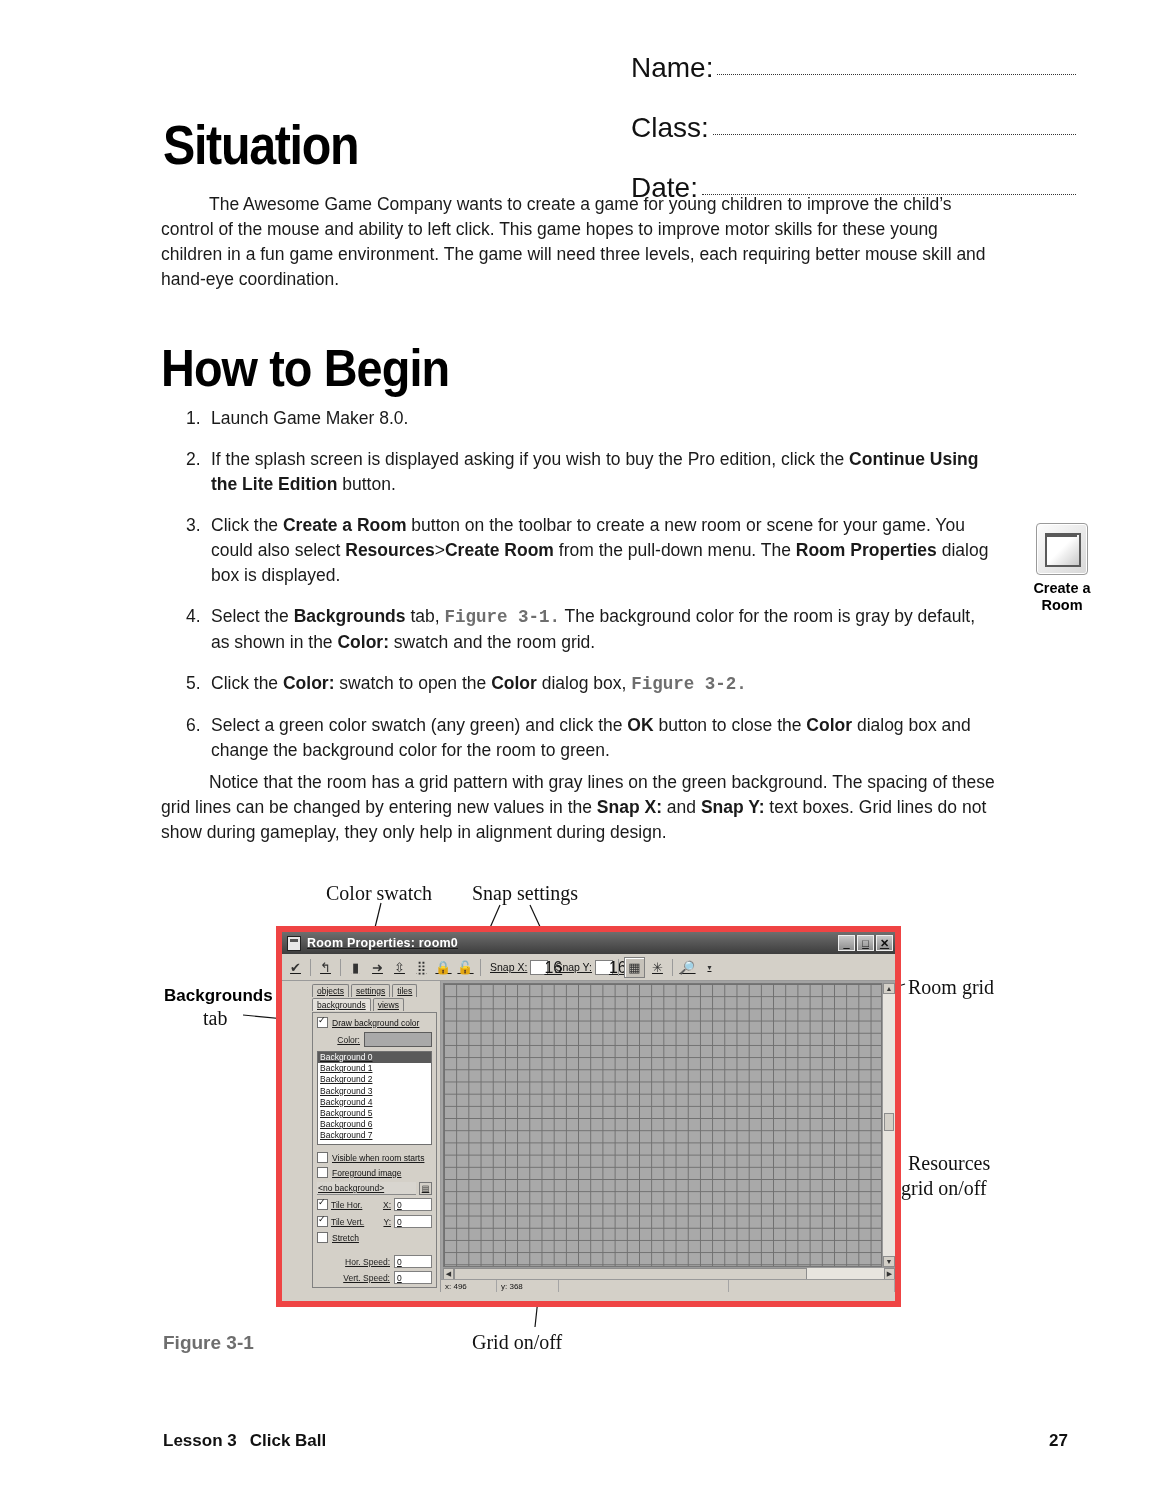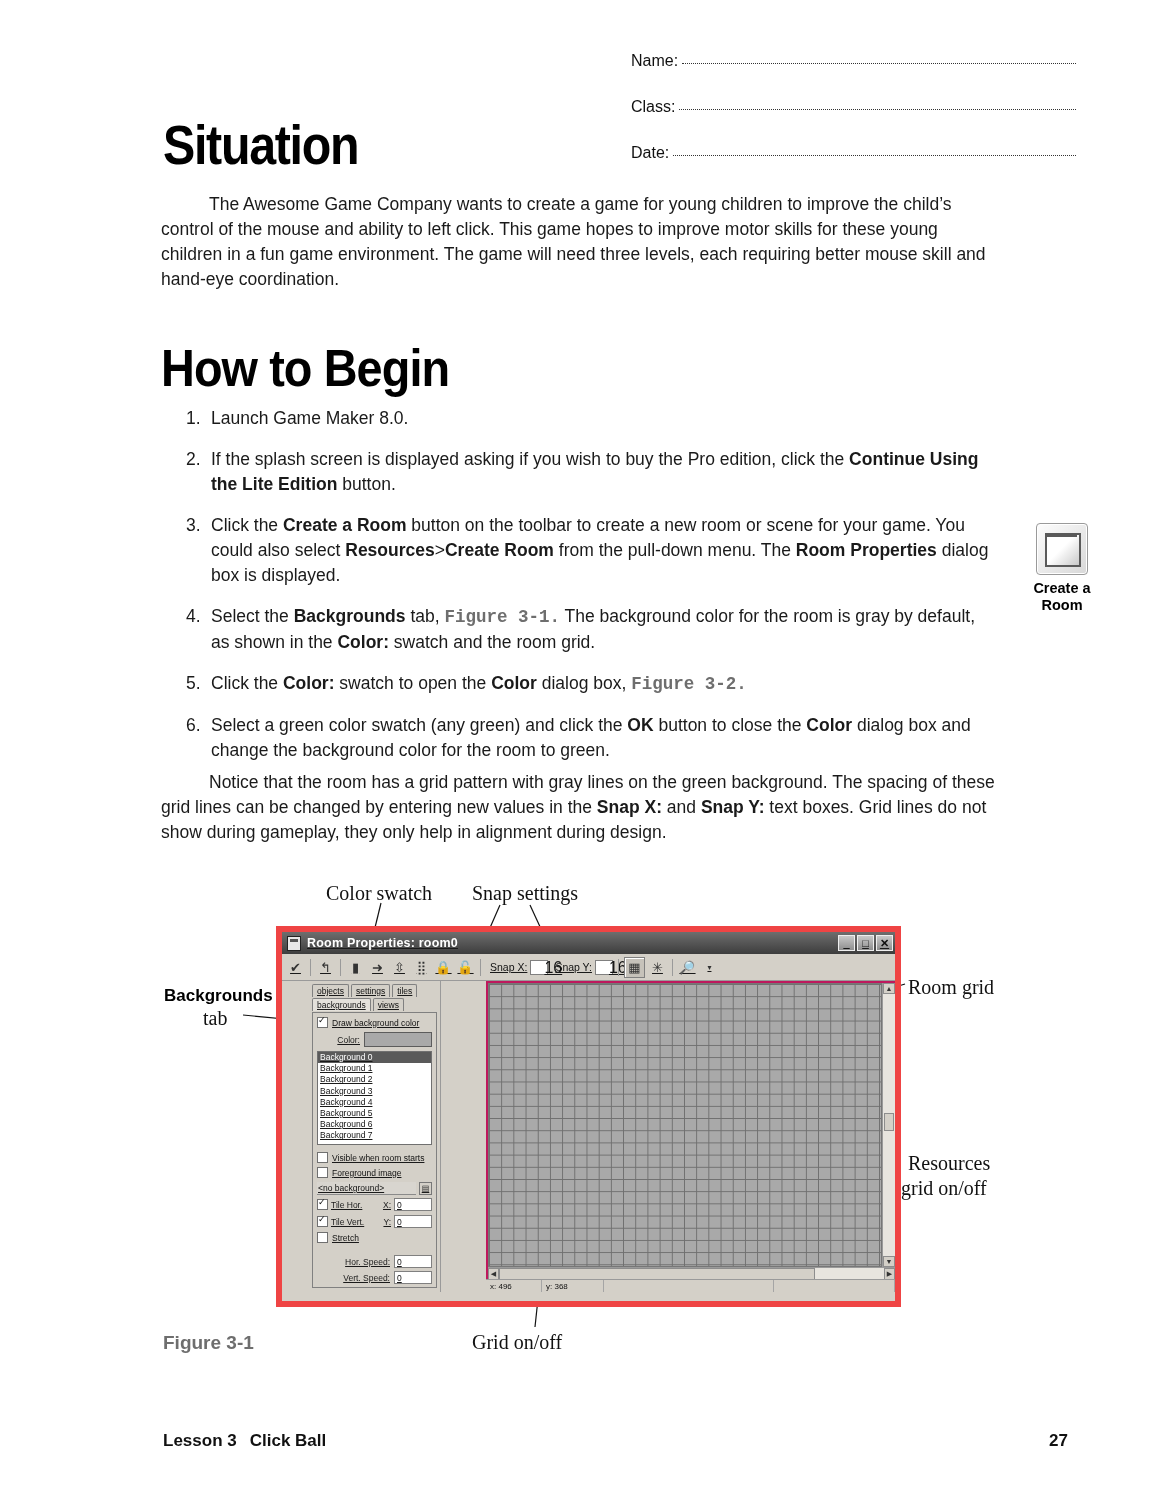--- a/index.html
+++ b/index.html
@@ -9,21 +9,21 @@
     font-family:"Liberation Sans", sans-serif;
     color:#1a1a1a;
     position:relative;
     overflow:hidden;
   }
   .page { position:absolute; inset:0; }
 
   
   .hdr-fields { position:absolute; left:631px; top:52px; width:445px; }
   .hdr-row { display:flex; align-items:baseline; margin-bottom:28px; }
-  .hdr-label { font-size:16px; font-family:"Liberation Sans", sans-serif; color:#111; white-space:nowrap; }
+  .hdr-label { font-size:28px; font-family:"Liberation Sans", sans-serif; color:#111; white-space:nowrap; }
   .hdr-line { flex:1; margin-left:4px; border-bottom:1.5px dotted #333; height:0; position:relative; top:-2px; }
 
   .situation-title {
     position:absolute; left:163px; top:113px;
     font-size:55px; font-weight:bold;
     font-family:"Liberation Sans", sans-serif;
     letter-spacing:-1.5px;
     transform:scaleX(0.88); transform-origin:left center;
     color:#000;
   }
@@ -124,21 +124,21 @@
   .inputline { display:flex; align-items:center; gap:3px; margin-bottom:3px; }
   .txtfield { background:#d8d5cf; border:none; border-bottom:1px solid #8a8a8a; font-size:8.5px;
      height:12px; line-height:12px; color:#111; flex:1; padding-left:1px; }
   .smallbtn { width:11px; height:11px; background:#d4d0c8; border:1px solid #777;
      font-size:8px; display:flex; align-items:center; justify-content:center; }
   .fieldrow { display:flex; align-items:center; gap:3px; margin-bottom:4px; font-size:8.5px; }
   .numbox { width:38px; height:13px; background:#fff; border:1px solid #808080; font-size:8.5px;
      line-height:12px; padding-left:2px; box-sizing:border-box; color:#111; }
   .speedrow { display:flex; align-items:center; justify-content:flex-end; gap:4px; margin-bottom:3px; font-size:8.5px; }
 
-  .roomarea { flex:1; position:relative; background:#be185d;margin-left:45px; }
+  .roomarea { flex:1; position:relative; background:#a3a3a3; }
   .gridcanvas { position:absolute; left:2px; top:2px; right:13px; bottom:25px;
      background-color:#a9a9a9;
      background-image:
         linear-gradient(to right, #6f6f6f 1px, transparent 1px),
         linear-gradient(to bottom, #6f6f6f 1px, transparent 1px);
      background-size:12.2px 12.2px;
      border:1px solid #777; box-sizing:border-box; }
   .vscroll { position:absolute; right:0; top:2px; bottom:25px; width:12px; background:#e8e5df;
      border-left:1px solid #9a9a9a; }
   .vscroll .arr { height:11px; background:#d4d0c8; border:1px solid #8d8d8d; box-sizing:border-box;

